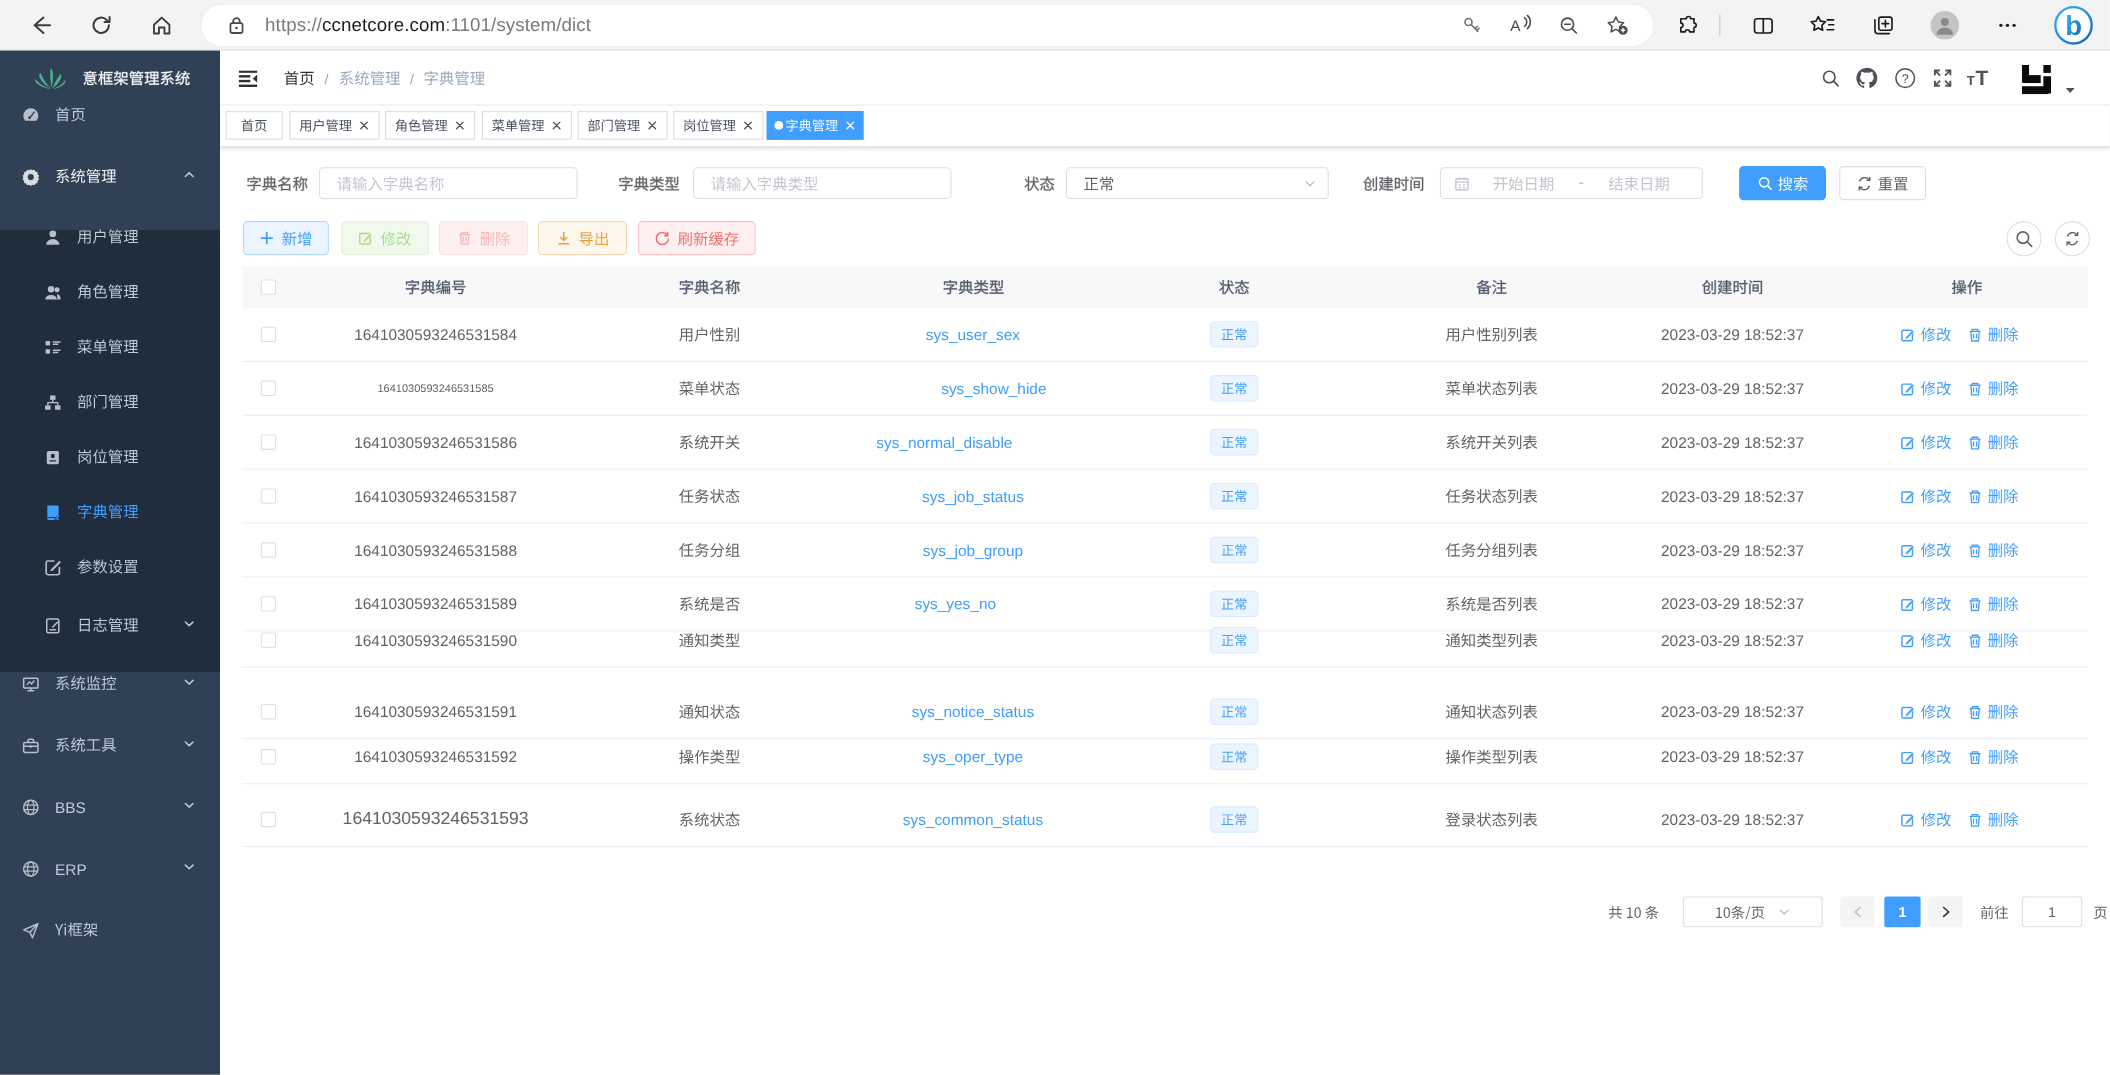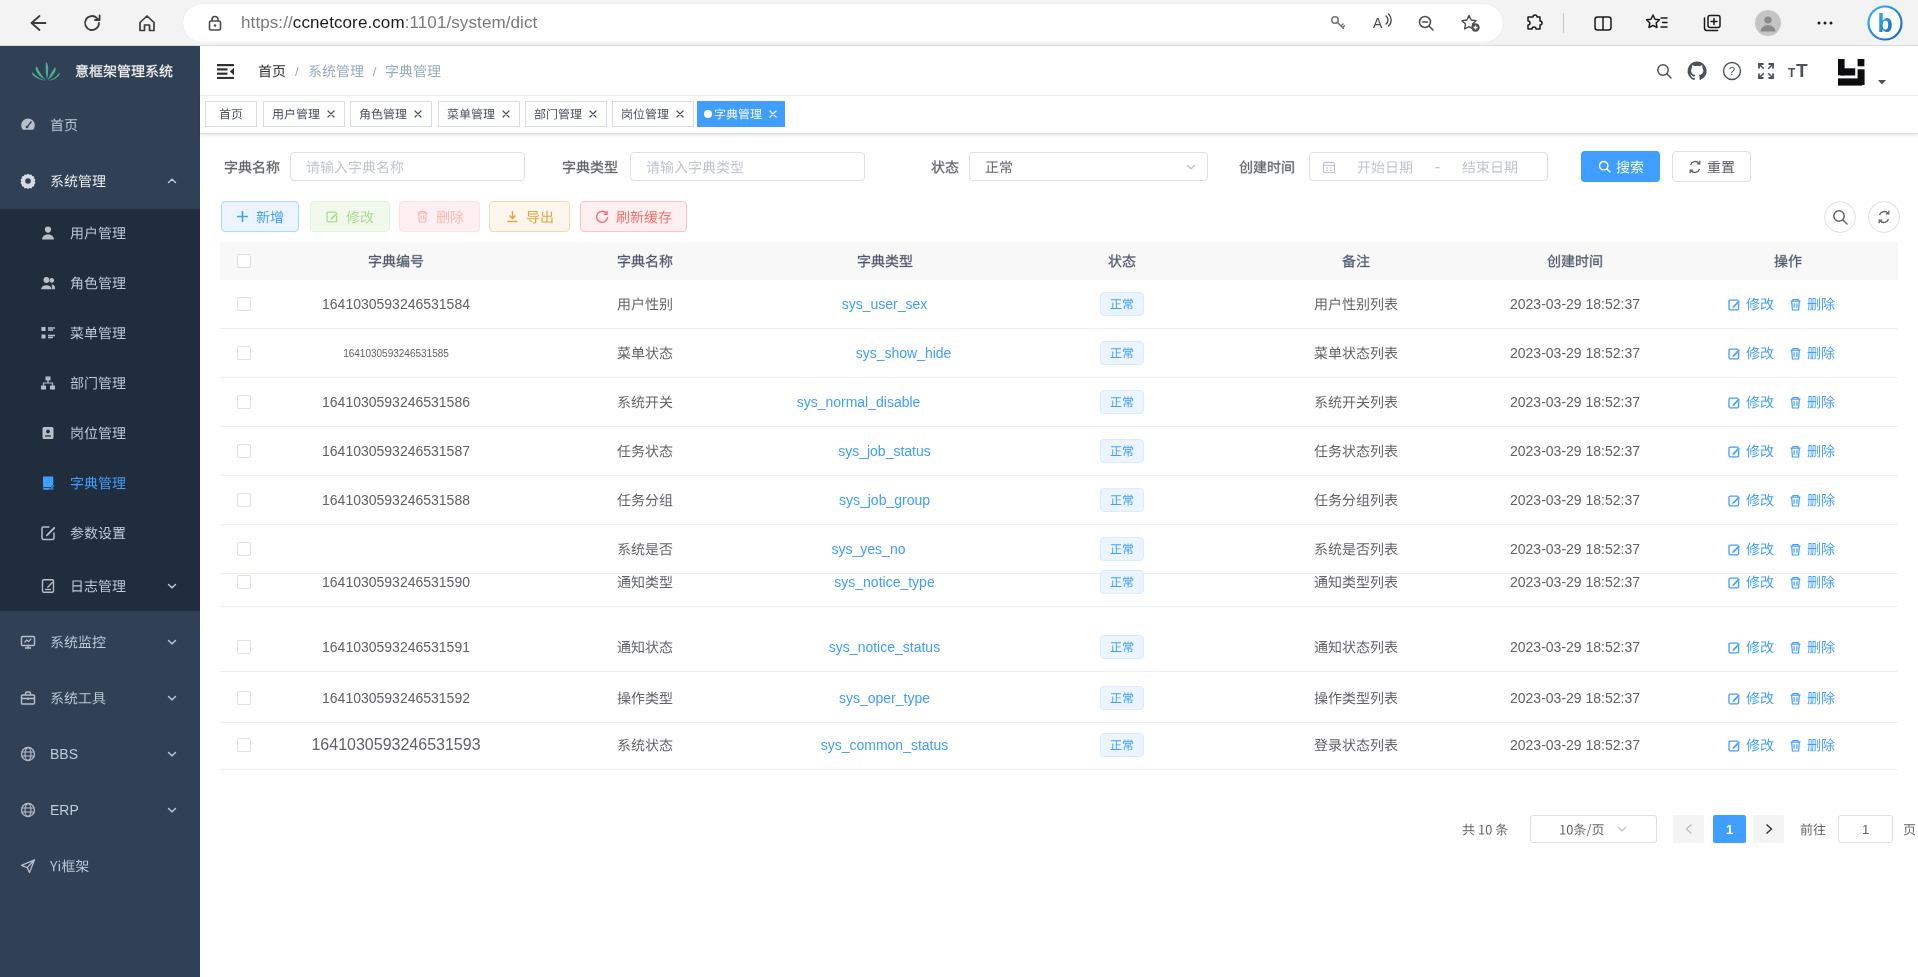--- a/index.html
+++ b/index.html
@@ -10,21 +10,21 @@
 #chrome{position:absolute;left:0;top:0;width:1918px;height:46px;background:#f3f3f3;border-bottom:1px solid #d9d9d9}
 #chrome .nav{position:absolute;top:7px;width:32px;height:32px;display:flex;align-items:center;justify-content:center;color:#3c3c3c}
 #urlpill{position:absolute;left:183px;top:4px;width:1320px;height:38px;background:#fff;border-radius:19px;box-shadow:0 0 1px rgba(0,0,0,.12);display:flex;align-items:center}
 #urltxt{font-size:17px;color:#7a7a7a;margin-left:16px;letter-spacing:0.1px}
 #urltxt b{color:#1b1b1b;font-weight:400}
 .pic{position:absolute;top:7px;width:32px;height:32px;display:flex;align-items:center;justify-content:center;color:#4b4b4b}
 
 #sidebar{position:absolute;left:0;top:46px;width:200px;height:931px;background:#304156}
 #logo{position:absolute;left:0;top:0;width:200px;height:50px;display:flex;align-items:center}
 #logo .txt{color:#fff;margin-left:12px}
-.mi{position:absolute;left:0;width:200px;display:flex;align-items:center;color:#bfcbd9}
+.mi{position:absolute;left:0;width:200px;display:flex;color:#bfcbd9}
 .mi .micon{width:16px;height:16px;margin-left:20px;margin-right:14px;color:#b8bfc9}
 .mi.sub .micon{margin-left:40px}
 .mi .car{position:absolute;right:22px;color:#bfcbd9}
 #submenu{position:absolute;left:0;top:163px;width:200px;height:402px;background:#1f2d3d}
 
 #navbar{position:absolute;left:200px;top:46px;width:1718px;height:50px;background:#fff;border-bottom:1px solid #ebeef5}
 #crumb{position:absolute;left:58px;top:0;height:50px;display:flex;align-items:center;font-size:14px;color:#97a8be}
 #crumb .sep{margin:0 9px;color:#97a8be;font-size:13px}
 #crumb .first{color:#303133}
 .nico{position:absolute;top:10px;width:30px;height:30px;display:flex;align-items:center;justify-content:center;color:#4d5259}
@@ -1141,20 +1141,23 @@
               <use href="#t27"></use>
             </svg>
           </span>
         </span>
       </div>
 </div>
 <div class="trow" style="top:245px">
 <div class="cell" style="left:0px;width:48px">
         <span class="cbx"></span>
       </div>
+<div class="cell" style="left:48px;width:256px">
+        <span style="font-size:14px">1641030593246531589</span>
+      </div>
 <div class="cell" style="left:304px;width:241px">
         <svg class="zh" style="width:56.0px;height:14px">
           <use href="#t38"></use>
         </svg>
       </div>
 <div class="cell" style="left:529px;width:239px">
         <span class="lnk" style="font-size:14px">sys_yes_no</span>
       </div>
 <div class="cell" style="left:784px;width:235px">
         <span class="tagok">
@@ -1199,23 +1202,20 @@
         <span class="cbx"></span>
       </div>
 <div class="cell" style="left:48px;width:256px">
         <span style="font-size:14px">1641030593246531590</span>
       </div>
 <div class="cell" style="left:304px;width:241px">
         <svg class="zh" style="width:56.0px;height:14px">
           <use href="#t39"></use>
         </svg>
       </div>
-<div class="cell" style="left:545px;width:239px">
-        <span class="lnk" style="font-size:14px">sys_notice_type</span>
-      </div>
 <div class="cell" style="left:784px;width:235px">
         <span class="tagok">
           <svg class="zh" style="width:24.0px;height:12px">
             <use href="#t22"></use>
           </svg>
         </span>
       </div>
 <div class="cell" style="left:1019px;width:233px">
         <svg class="zh" style="width:84.0px;height:14px">
           <use href="#t49"></use>
@@ -1293,21 +1293,21 @@
             <svg class="ic" width="13" height="13" viewBox="0 0 13 13" style="">
               <path d="M1.5 3.2 H11.5 M4 3 V1.5 H9 V3 M2.7 3.4 L3.4 12 H9.6 L10.3 3.4 M5.1 5.3 V9.8 M7.9 5.3 V9.8" stroke="currentColor" stroke-width="1.2" fill="none"></path>
             </svg>
             <svg class="zh" style="width:28.0px;height:14px">
               <use href="#t27"></use>
             </svg>
           </span>
         </span>
       </div>
 </div>
-<div class="trow" style="top:394px">
+<div class="trow" style="top:384px">
 <div class="cell" style="left:0px;width:48px">
         <span class="cbx"></span>
       </div>
 <div class="cell" style="left:48px;width:256px">
         <span style="font-size:14px">1641030593246531592</span>
       </div>
 <div class="cell" style="left:304px;width:241px">
         <svg class="zh" style="width:56.0px;height:14px">
           <use href="#t41"></use>
         </svg>

